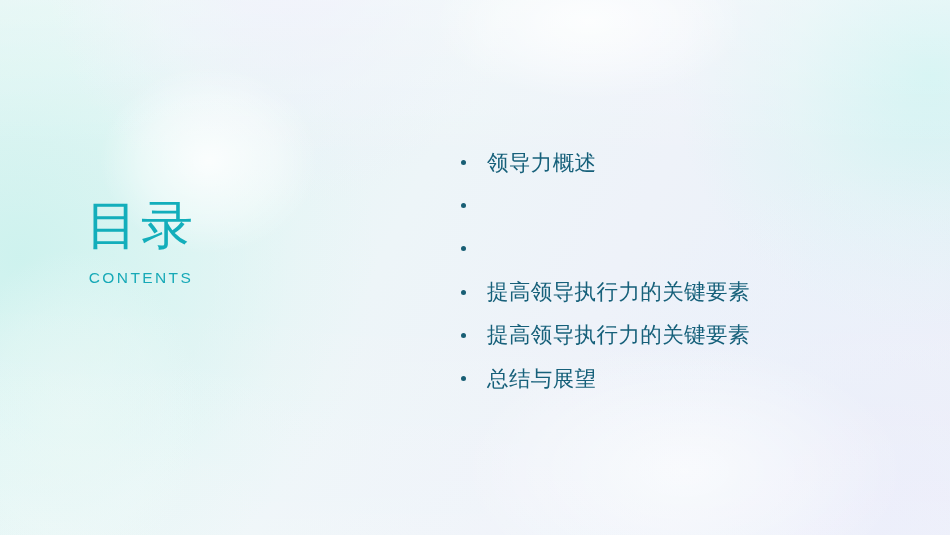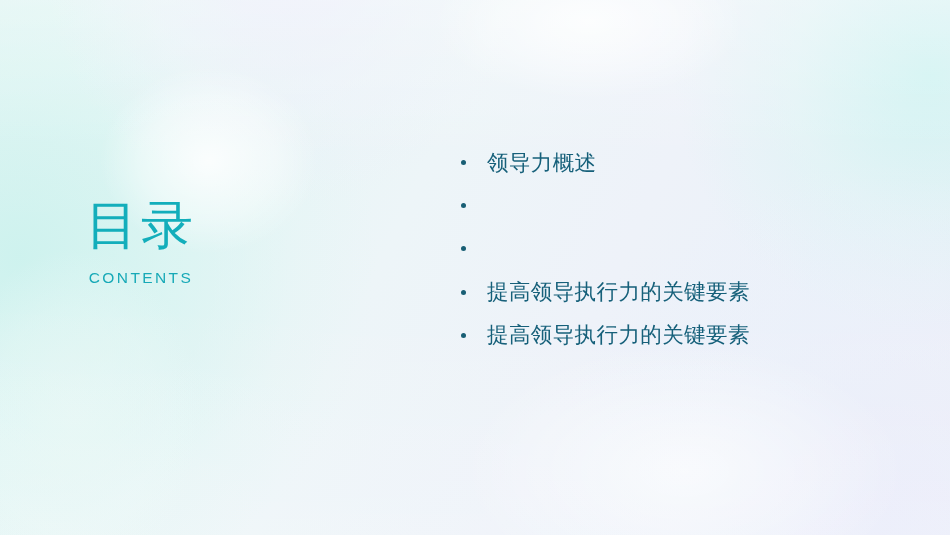--- a/index.html
+++ b/index.html
@@ -217,16 +217,22 @@
       <span class="item-label">提高领导执行力的关键要素</span>
     </div>
 
     <div class="contents-item">
       <span class="item-bullet">
           <i></i>
         </span>
       <span class="item-label">提高领导执行力的关键要素</span>
     </div>
 
+    <div class="contents-item">
+      <span class="item-bullet">
+          <i></i>
+        </span>
+      <span class="item-label">总结与展望</span>
+    </div>
 
   </div>
 
 </div>
 
 </body></html>

